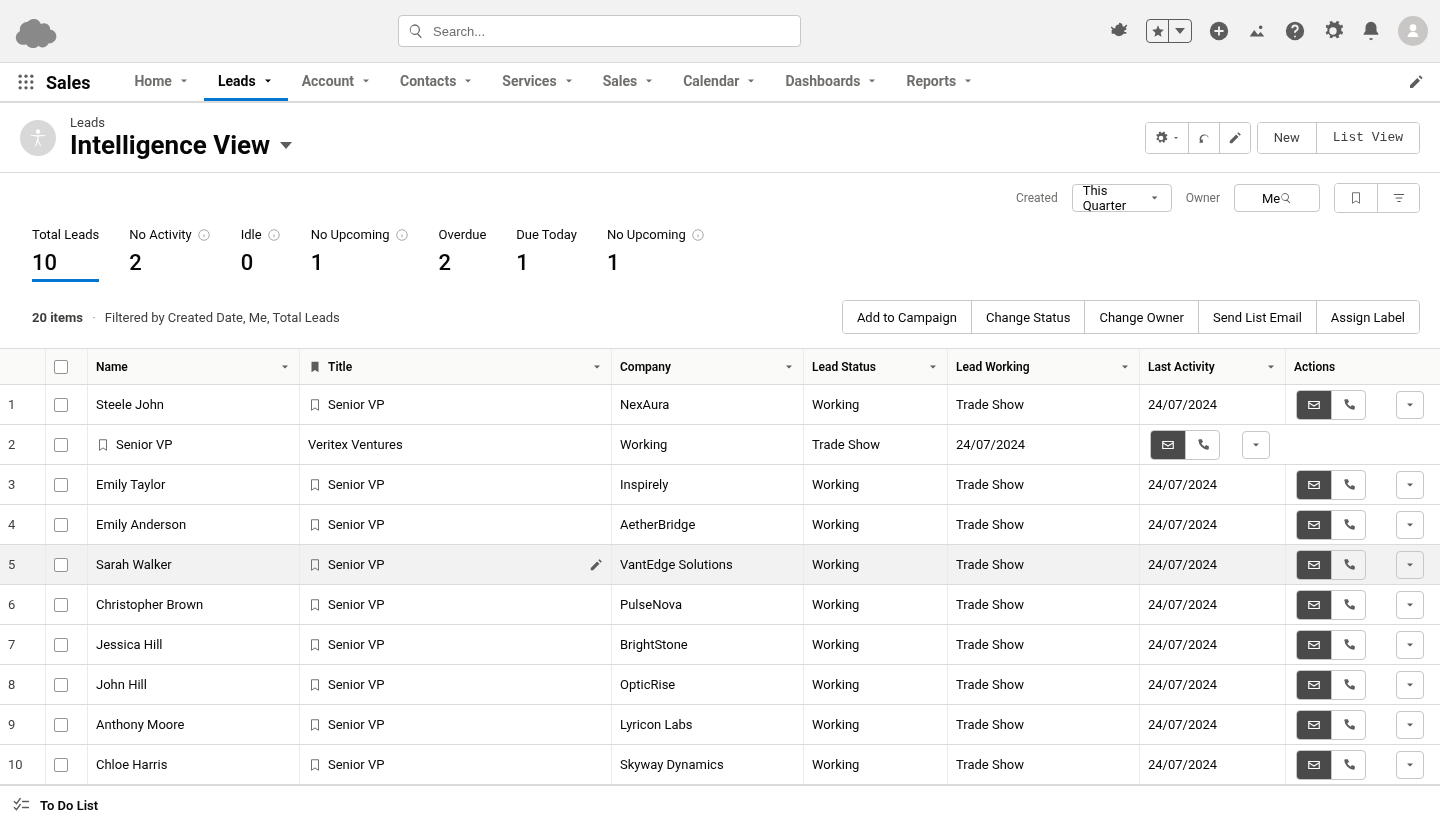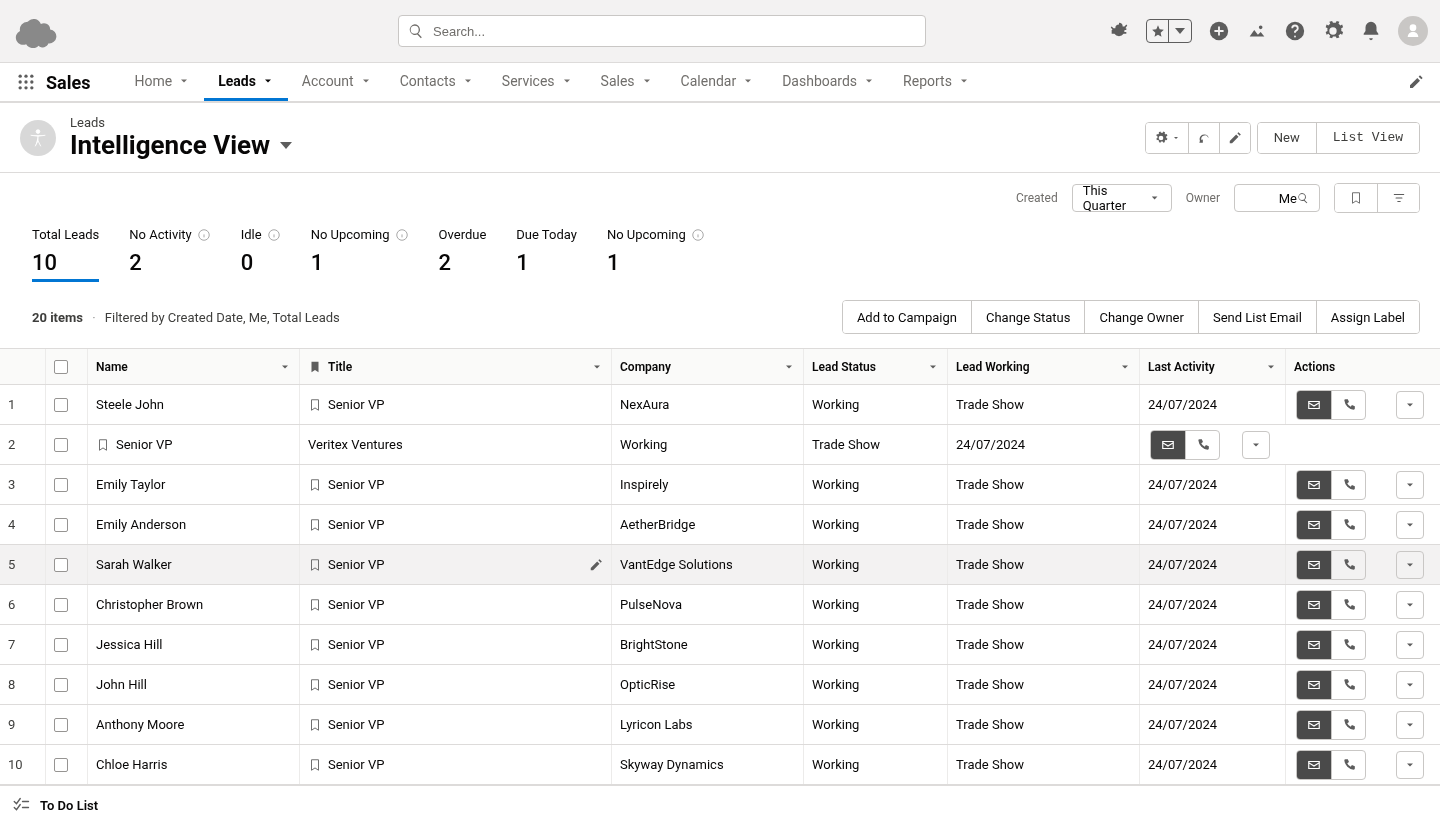--- a/index.html
+++ b/index.html
@@ -32,21 +32,21 @@
     border-bottom: 1px solid var(--border);
     gap: 16px;
   }
   .cloud-logo {
     width: 50px; height: 34px;
     fill: #898989;
   }
   .search-wrap {
     margin-left: 320px;
     position: relative;
-    width: 528px;
+    width: 403px;
   }
   .search-wrap .search-icon {
     position: absolute; left: 10px; top: 50%; transform: translateY(-50%);
     width: 16px; height: 16px; fill: #706e6b;
   }
   .search-input {
     width: 100%; height: 32px;
     padding: 0 10px 0 34px;
     border: 1px solid var(--border-dark);
     border-radius: 4px;
@@ -81,21 +81,21 @@
     border-bottom: 2px solid var(--border);
     background: #fff;
   }
   .waffle { width:20px; height:20px; fill:#5d5d5d; cursor:pointer; }
   .app-name { font-size: 18px; font-weight: 700; margin-right: 20px; }
   .nav-tabs { display:flex; align-items:stretch; height:100%; }
   .nav-tab {
     display:flex; align-items:center; height:100%; padding: 0 14px; gap:6px;
     font-size: 14px; color: var(--text-gray); cursor:pointer;
     border-bottom: 3px solid transparent; margin-bottom:-2px;
-    font-weight:400;
+    font-weight:700;
   }
   .nav-tab.active { color: var(--text); border-bottom-color: #0176d3; font-weight:700; }
   .nav-tab .chev { width:12px; height:12px; fill: currentColor; }
   .nav-spacer { flex:1; }
   .edit-nav-icon { width:16px; height:16px; fill:#5d5d5d; cursor:pointer; }
 
   
   .page-head {
     display:flex; align-items:center; padding: 12px 20px 12px 20px; gap:14px;
     border-bottom: 1px solid var(--border);
@@ -124,21 +124,21 @@
   .btnseg svg { width:14px; height:14px; fill:#5d5d5d; }
   .btnseg.wide { padding: 0 16px; }
 
   
   .filter-row {
     display:flex; align-items:center; justify-content:flex-end;
     gap: 14px; padding: 10px 20px;
   }
   .flabel { font-size:12px; color: var(--text-gray); }
   .picklist {
-    display:flex; align-items:center; justify-content:flex-end;
+    display:flex; align-items:center; justify-content:center;
     border:1px solid var(--border-dark); border-radius:4px;
     height:28px; padding:7px 10px; font-size:13px; cursor:pointer; background:#fff;
   }
   .picklist.created { width:100px; }
   .picklist.owner { width:86px; }
   .picklist svg { width:12px; height:12px; fill:#5d5d5d; }
   .fr-iconbtns { display:flex; border:1px solid var(--border-dark); border-radius:4px; overflow:hidden; }
   .fr-iconbtn { width:42px; height:28px; display:flex; align-items:center; justify-content:center; cursor:pointer; background:#fff; }
   .fr-iconbtn + .fr-iconbtn { border-left:1px solid var(--border-dark); }
   .fr-iconbtn svg { width:14px; height:14px; fill:#5d5d5d; }

